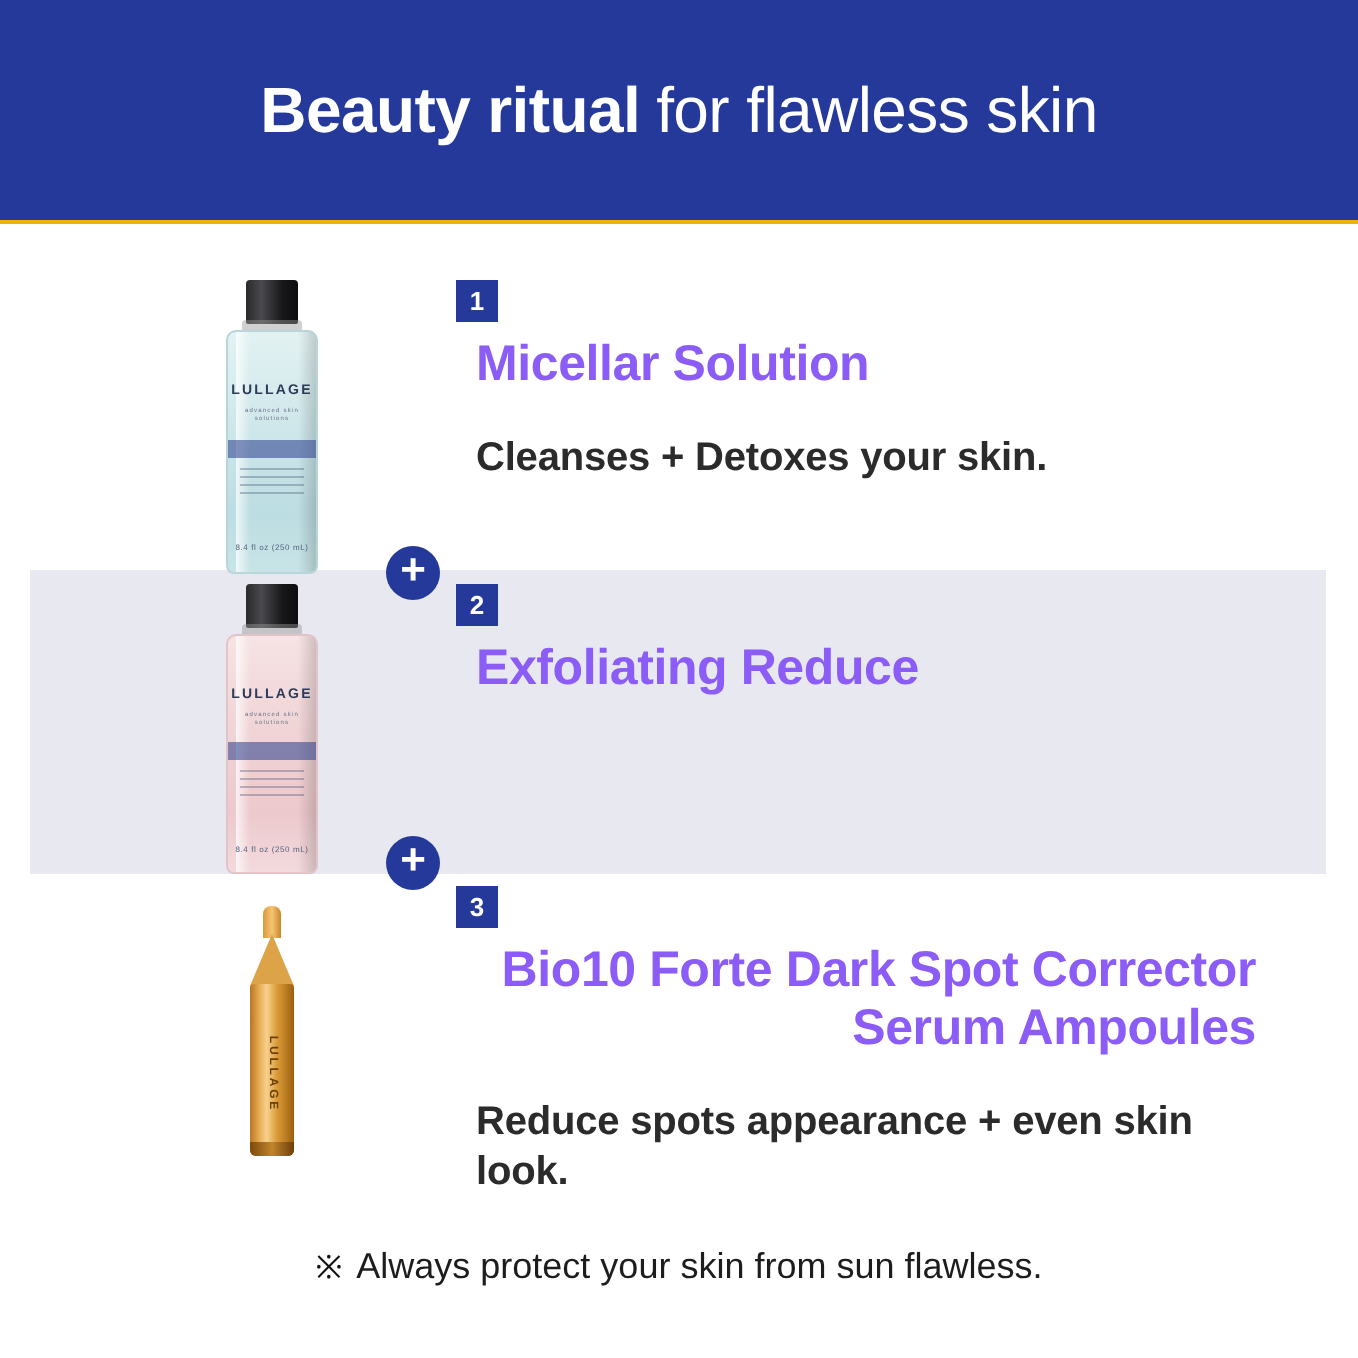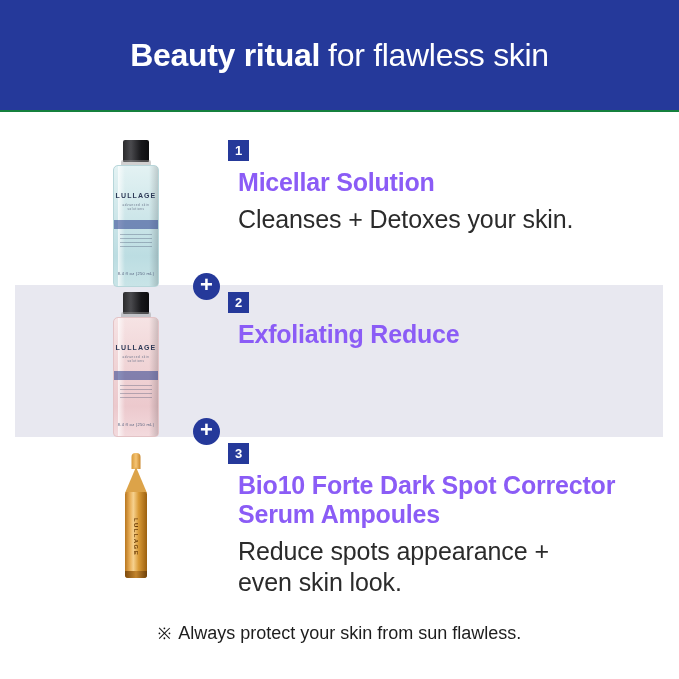--- a/index.html
+++ b/index.html
@@ -21,21 +21,21 @@
   }
 
   
   .header {
     position: absolute;
     left: 0;
     top: 0;
     width: 679px;
     height: 112px;
     background: #25399a;
-    border-bottom: 2px solid #15803d;
+    border-bottom: 2px solid #eab308;
     box-sizing: border-box;
   }
   .header-title {
     position: absolute;
     left: 0;
     top: 0;
     width: 679px;
     height: 110px;
     display: flex;
     align-items: center;
@@ -280,26 +280,26 @@
     color: #8b5cf6;
     font-weight: bold;
     font-size: 25px;
     line-height: 1.16;
     letter-spacing: -0.2px;
     margin-left: 10px;
     margin-top: 7px;
   }
   .step-desc {
     color: #2b2b2b;
-    font-weight: normal;
-    font-size: 25px;
+    font-weight: bold;
+    font-size: 20px;
     line-height: 1.25;
     letter-spacing: -0.1px;
     margin-left: 10px;
-    margin-top: 7px;
+    margin-top: 20px;
   }
 
   
   .plus {
     position: absolute;
     left: 193px;
     width: 27px;
     height: 27px;
     border-radius: 50%;
     background: #25399a;
@@ -410,21 +410,21 @@
         <div class="tip"></div>
         <div class="shoulder"></div>
         <div class="vial">
           <div class="vial-text">LULLAGE</div>
           <div class="vial-base"></div>
         </div>
       </div>
     </div>
     <div class="step-text">
       <div class="badge">3</div>
-      <div class="step-title" style="max-width:390px;">Bio10 Forte Dark Spot Corrector Serum Ampoules</div>
+      <div class="step-title" style="max-width:390px;text-align:right;">Bio10 Forte Dark Spot Corrector Serum Ampoules</div>
       <div class="step-desc" style="max-width:360px;">Reduce spots appearance + even skin look.</div>
     </div>
   </div>
 
   <div class="footer">
     <span class="sun-icon">※</span>
     <span class="normal">Always protect your skin from sun flawless.</span>
   </div>
 
 </div>

